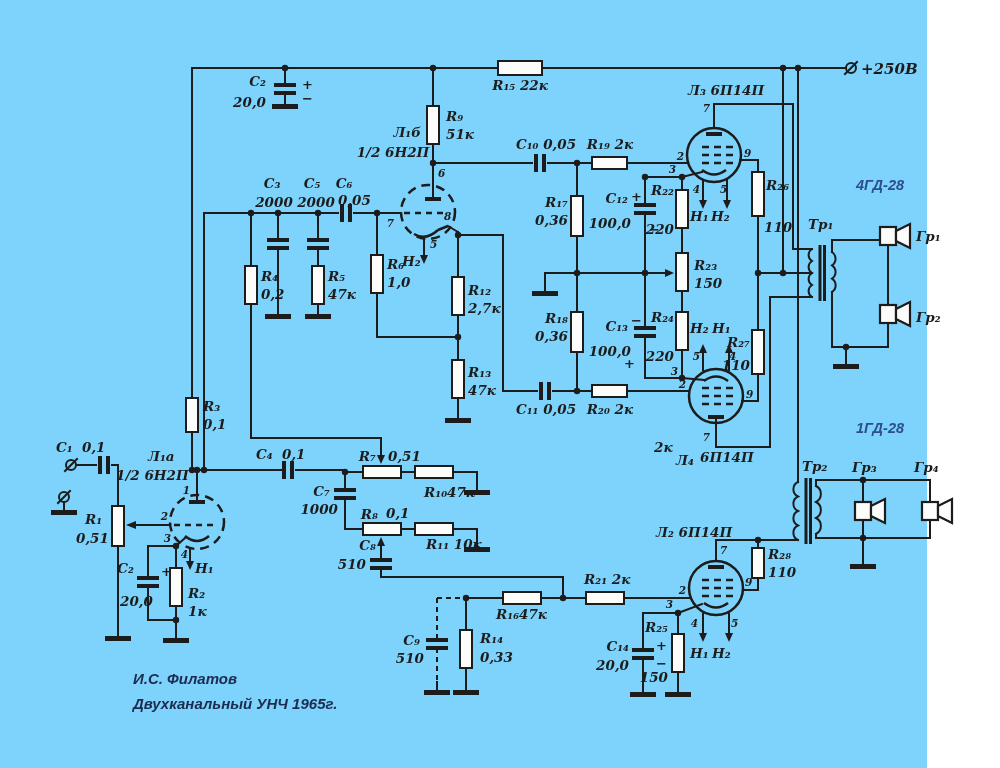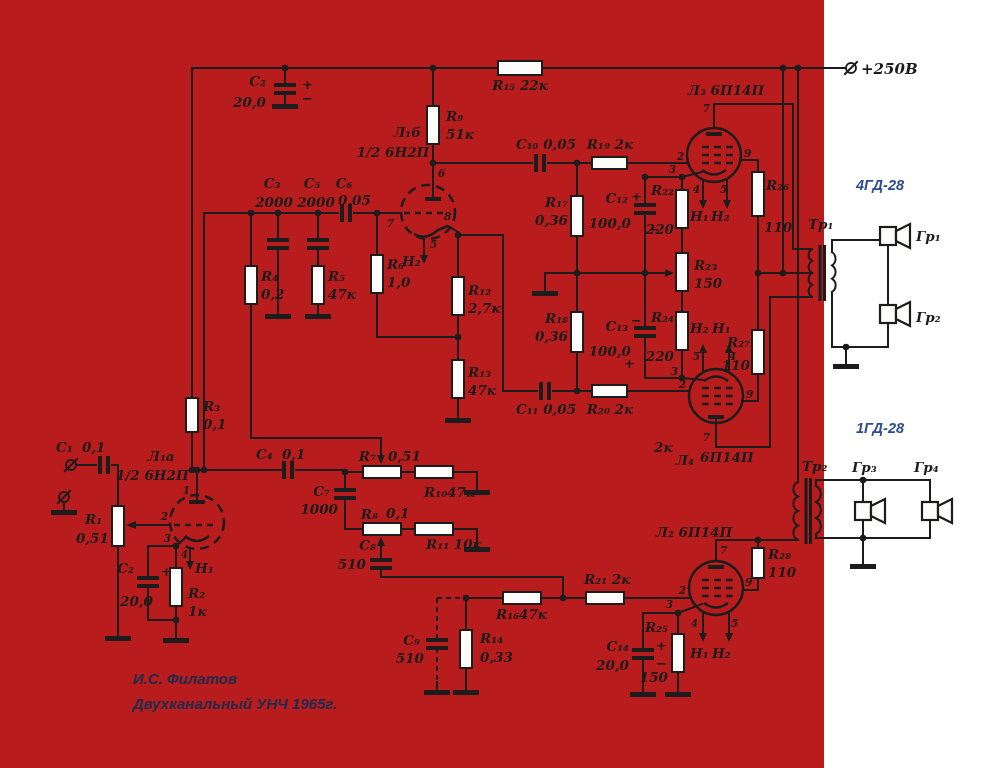--- a/index.html
+++ b/index.html
@@ -1,16 +1,16 @@
 <!DOCTYPE html>
 <html><head>
 <meta charset="utf-8">
 <style>
   html,body{margin:0;padding:0;background:#ffffff;}
-  #stage{width:824px;height:768px;background:#b91c1c;position:relative;font-family:"DejaVu Serif",serif;text-align:right;}
+  #stage{width:927px;height:768px;background:#7dd3fc;position:relative;font-family:"DejaVu Serif",serif;text-align:right;}
   svg{display:block}
   .w{stroke:#1c1c1c;stroke-width:2;fill:none;stroke-linecap:square}
   .wd{stroke:#1c1c1c;stroke-width:2;fill:none;stroke-dasharray:5 4}
   .plate{stroke:#1c1c1c;stroke-width:4;fill:none;stroke-linecap:butt}
   .box{fill:#fcfcfa;stroke:#1c1c1c;stroke-width:2}
   .tube{fill:none;stroke:#1c1c1c;stroke-width:2.5}
   .tubed{fill:none;stroke:#1c1c1c;stroke-width:2.5;stroke-dasharray:9 6}
   .bar{stroke:#1c1c1c;stroke-width:4;fill:none}
   .dash{stroke:#1c1c1c;stroke-width:2.5;fill:none}
   .dot{fill:#1c1c1c}

